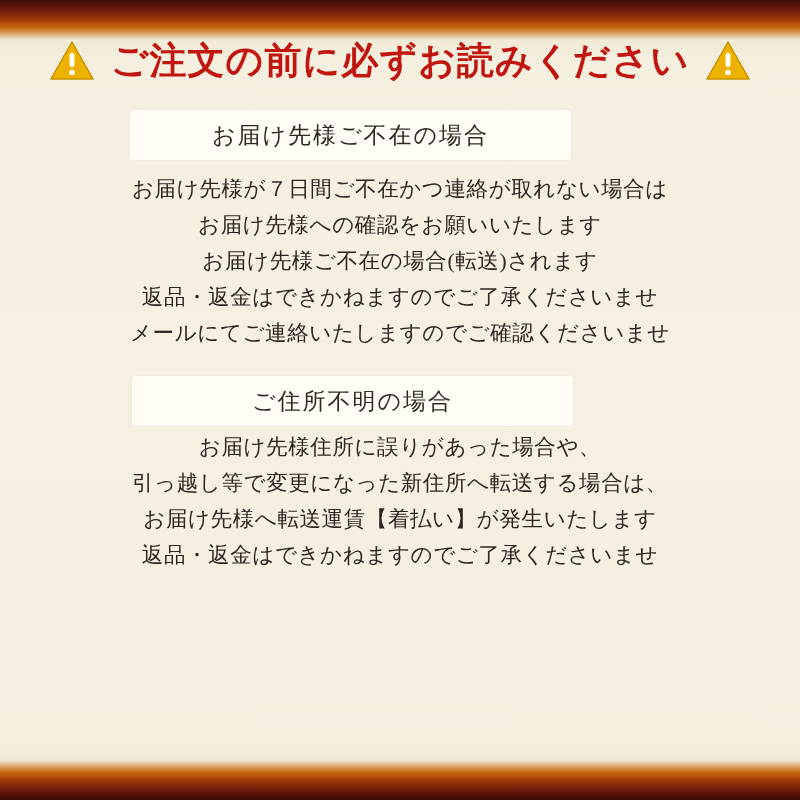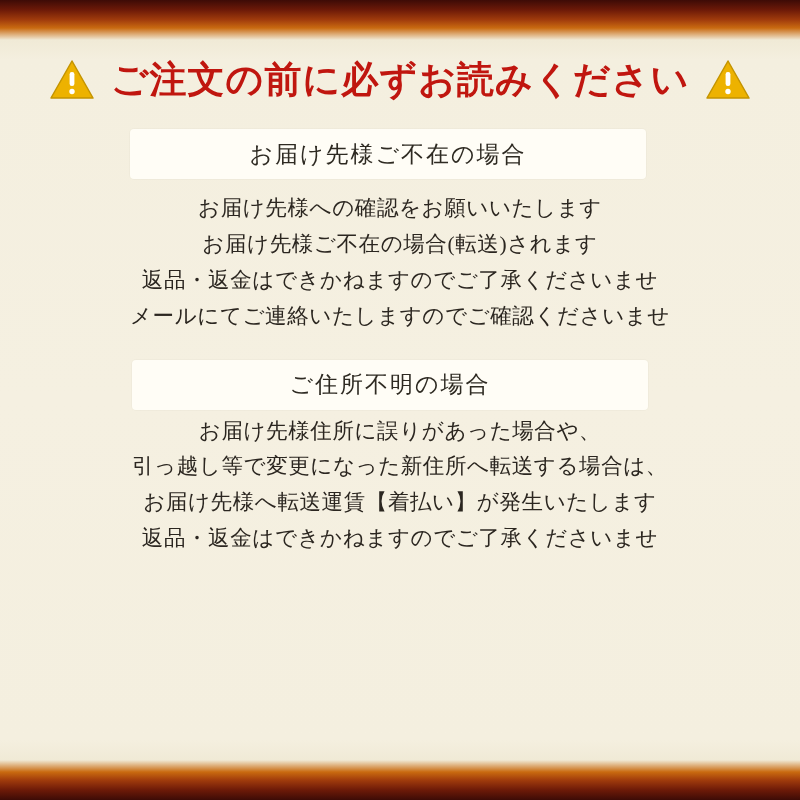--- a/index.html
+++ b/index.html
@@ -38,21 +38,21 @@
 
   .inner {
     position: absolute;
     left: 0;
     top: 0;
     width: 800px;
     height: 800px;
     display: flex;
     flex-direction: column;
     align-items: center;
-    padding-top: 55px;
+    padding-top: 36px;
     box-sizing: border-box;
   }
 
   
   .title-row {
     display: flex;
     align-items: center;
     justify-content: center;
     gap: 16px;
     margin-top: 4px;
@@ -78,21 +78,21 @@
   .sub-title {
     margin-top: 26px;
     font-size: 27px;
     color: #2e2a22;
     letter-spacing: 1px;
     white-space: nowrap;
   }
 
   .section-head {
     margin-top: 28px;
-    width: 516px;
+    width: 441px;
     height: 50px;
     background: #fffdf6;
     border-radius: 4px;
     display: flex;
     align-items: center;
     justify-content: center;
     font-size: 23px;
     color: #2e2a22;
     letter-spacing: 2px;
     box-shadow: 0 0 0 1px rgba(0,0,0,0.02);
@@ -140,20 +140,21 @@
           <rect x="20.6" y="13" width="4.8" height="14" rx="2.2" fill="#ffffff"></rect>
           <circle cx="23" cy="32.5" r="2.7" fill="#ffffff"></circle>
         </svg>
       </span>
     </div>
 
 
     <div class="block1">
       <div class="section-head">お届け先様ご不在の場合</div>
       <div class="lines">
+        <div class="line">お届け先様が７日間ご不在かつ連絡が取れない場合は</div>
         <div class="line">お届け先様への確認をお願いいたします</div>
         <div class="line">お届け先様ご不在の場合(転送)されます</div>
         <div class="line">返品・返金はできかねますのでご了承くださいませ</div>
         <div class="line">メールにてご連絡いたしますのでご確認くださいませ</div>
       </div>
     </div>
 
     <div class="block2">
       <div class="section-head">ご住所不明の場合</div>
       <div class="lines">

